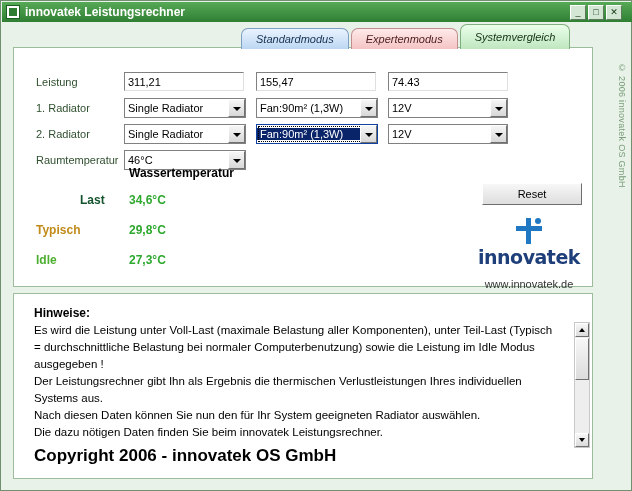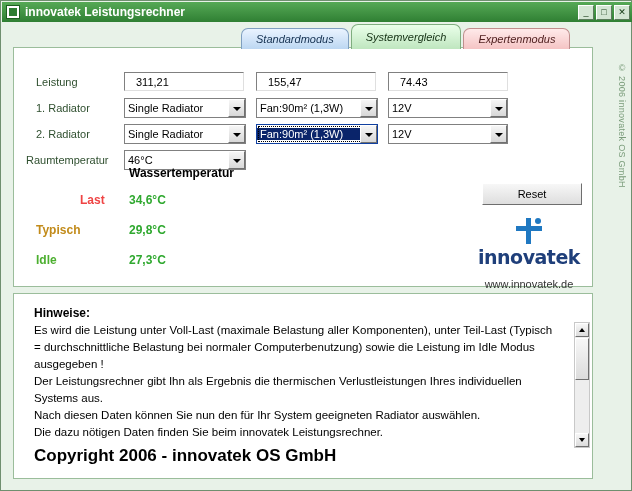--- a/index.html
+++ b/index.html
@@ -23,21 +23,21 @@
   }
 
   #titlebar {
     position: absolute;
     left: 1px; top: 1px;
     width: 630px; height: 20px;
     background: linear-gradient(to bottom, #4b9f4b 0%, #2e7d32 45%, #2e7d32 55%, #267028 100%);
     background: linear-gradient(to bottom, #56a956, #2f7f33);
     display: flex;
     align-items: center;
-    padding: 0 2px 0 4px;
+    padding: 0 10px 0 4px;
   }
   #title-icon {
     width: 14px; height: 14px;
     background: #ffffff;
     border: 1px solid #1d5f20;
     margin-right: 5px;
     position: relative;
   }
   #title-icon:after {
     content: "";
@@ -122,21 +122,21 @@
   input.txt {
     position: absolute;
     height: 19px;
     border: 1px solid #808080;
     border-right-color: #dfdfdf;
     border-bottom-color: #dfdfdf;
     background: #ffffff;
     font-family: "Liberation Sans", sans-serif;
     font-size: 11px;
     color: #000000;
-    padding: 0 11px;
+    padding: 0 3px;
   }
 
   .combo {
     position: absolute;
     height: 20px;
     border: 1px solid #808080;
     background: #ffffff;
     display: flex;
     align-items: center;
     font-size: 11px;
@@ -339,32 +339,32 @@
     <div class="winbtn">
         <span>□</span>
       </div>
     <div class="winbtn">
         <span>✕</span>
       </div>
   </div>
 
   <div id="tabstrip">
     <div class="tab blue">Standardmodus</div>
+    <div class="tab pink">Expertenmodus</div>
     <div class="tab green active">Systemvergleich</div>
-    <div class="tab pink">Expertenmodus</div>
   </div>
 
   <div id="side-copy">© 2006 innovatek OS GmbH</div>
 
   <div id="panel">
 
     <div class="field-label" style="left:22px; top:28px;">Leistung</div>
     <div class="field-label" style="left:22px; top:54px;">1. Radiator</div>
     <div class="field-label" style="left:22px; top:80px;">2. Radiator</div>
-    <div class="field-label" style="left:12px; top:106px;">Raumtemperatur</div>
+    <div class="field-label" style="left:22px; top:106px;">Raumtemperatur</div>
 
     <input class="txt" style="left: 110px; top: 24px; width: 120px;" value="311,21">
     <input class="txt" style="left: 242px; top: 24px; width: 120px;" value="155,47">
     <input class="txt" style="left: 374px; top: 24px; width: 120px;" value="74.43">
 
     <div class="combo" style="left:110px; top:50px; width:122px;">
       <div class="cval">Single Radiator</div>
       <div class="arrow"></div>
     </div>
     <div class="combo" style="left:242px; top:50px; width:122px;">
@@ -389,21 +389,21 @@
       <div class="arrow"></div>
     </div>
 
     <div class="combo" style="left:110px; top:102px; width:122px;">
       <div class="cval">46°C</div>
       <div class="arrow"></div>
     </div>
 
     <div id="wassertemp">Wassertemperatur</div>
 
-    <div class="res-label" style="top:145px; color:#ef4444;padding-left:44px;">Last</div>
+    <div class="res-label" style="top:145px; color:#14532d;padding-left:44px;">Last</div>
     <div class="res-value" style="top:145px; color:#2fa82f;">34,6°C</div>
 
     <div class="res-label" style="top:175px; color:#c28b1a;">Typisch</div>
     <div class="res-value" style="top:175px; color:#2fa82f;">29,8°C</div>
 
     <div class="res-label" style="top:205px; color:#4caf2f;">Idle</div>
     <div class="res-value" style="top:205px; color:#2fa82f;">27,3°C</div>
 
     <div id="reset-btn">Reset</div>
 

